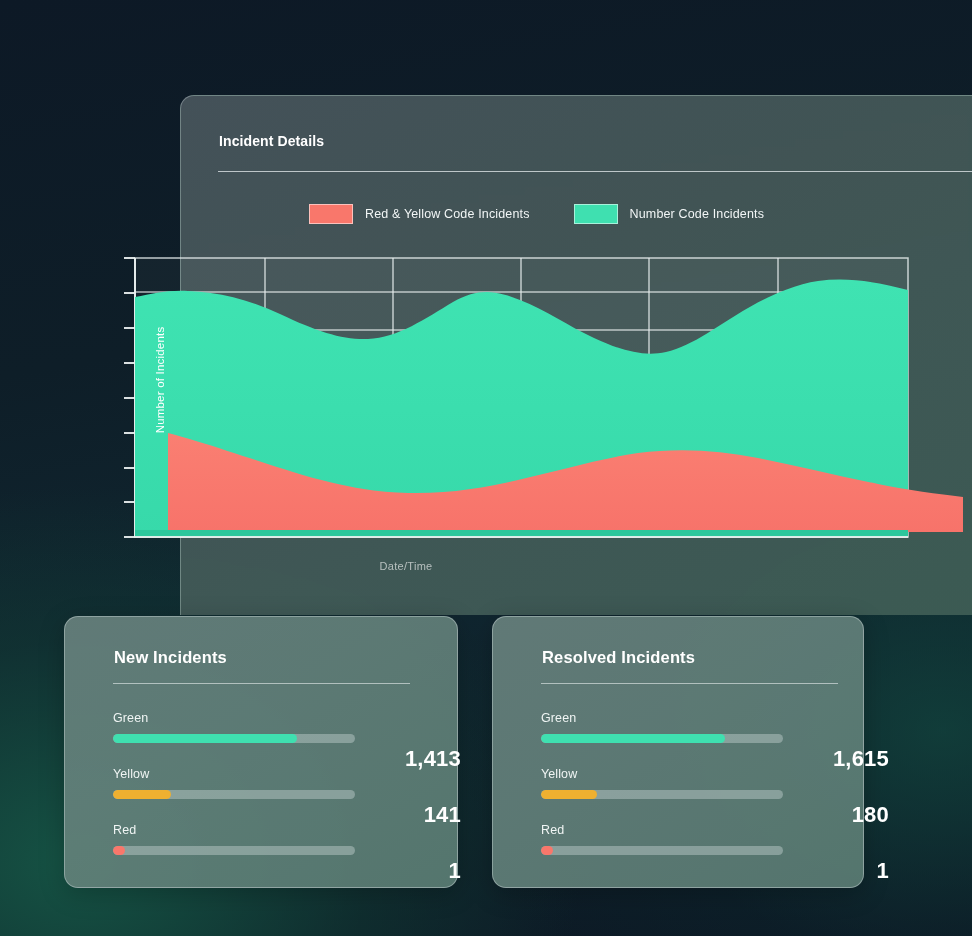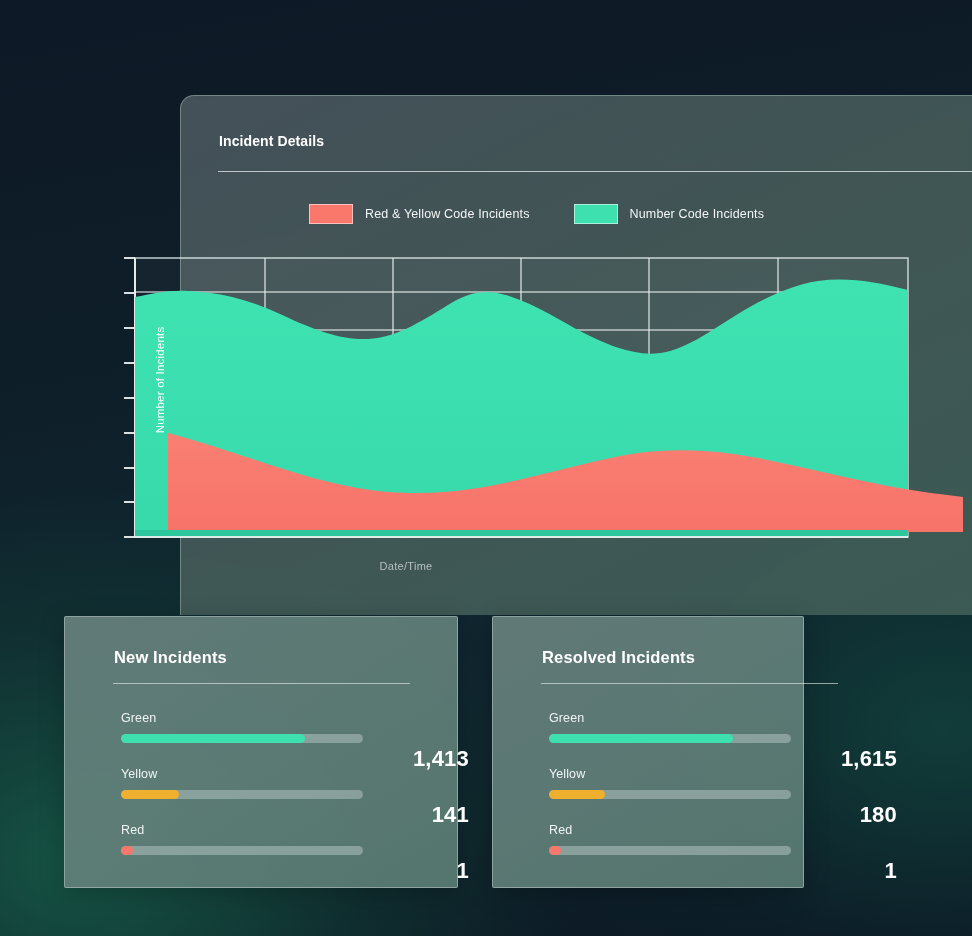--- a/index.html
+++ b/index.html
@@ -73,40 +73,40 @@
     position: absolute;
     left: 0; top: 560px; width: 812px;
     text-align: center;
     font-size: 11px; color: rgba(212,218,216,0.80);
     letter-spacing: 0.3px;
   }
 
   
   .stat-card {
     position: absolute;
-    border-radius: 2px;
+    border-radius: 14px;
     border: 1px solid rgba(219,228,230,0.40);
     background: linear-gradient(150deg, rgba(106,131,127,0.90) 0%, rgba(101,130,124,0.90) 40%, rgba(96,128,120,0.90) 75%, rgba(92,126,117,0.90) 100%);
     box-shadow: 0 6px 26px rgba(0,0,0,0.22);
     text-decoration: underline;
   }
   #card-new       { left: 64px;  top: 616px; width: 394px; height: 272px; }
-  #card-resolved  { left: 492px; top: 616px; width: 312px; height: 272px; }
+  #card-resolved  { left: 492px; top: 616px; width: 372px; height: 272px; }
 
   .card-title {
     position: absolute; left: 49px; top: 31px;
     font-size: 16.5px; font-weight: bold; color: #ffffff;
     letter-spacing: 0.15px;
   }
   .card-divider {
     position: absolute; left: 48px; top: 66px;
     width: 297px; height: 1px;
     background: rgba(231,238,238,0.62);
   }
-  .metric-list { position: absolute; left: 56px; top: 94px; width: 300px; }
+  .metric-list { position: absolute; left: 48px; top: 94px; width: 300px; }
   .metric-row { position: relative; height: 56px; }
   .metric-label {
     font-size: 12.5px; color: #f0f5f4; letter-spacing: 0.1px;
     display: block; margin-bottom: 9px;
   }
   .metric-track {
     position: relative;
     width: 242px; height: 9px;
     border-radius: 5px;
     background: rgba(183,198,196,0.52);

